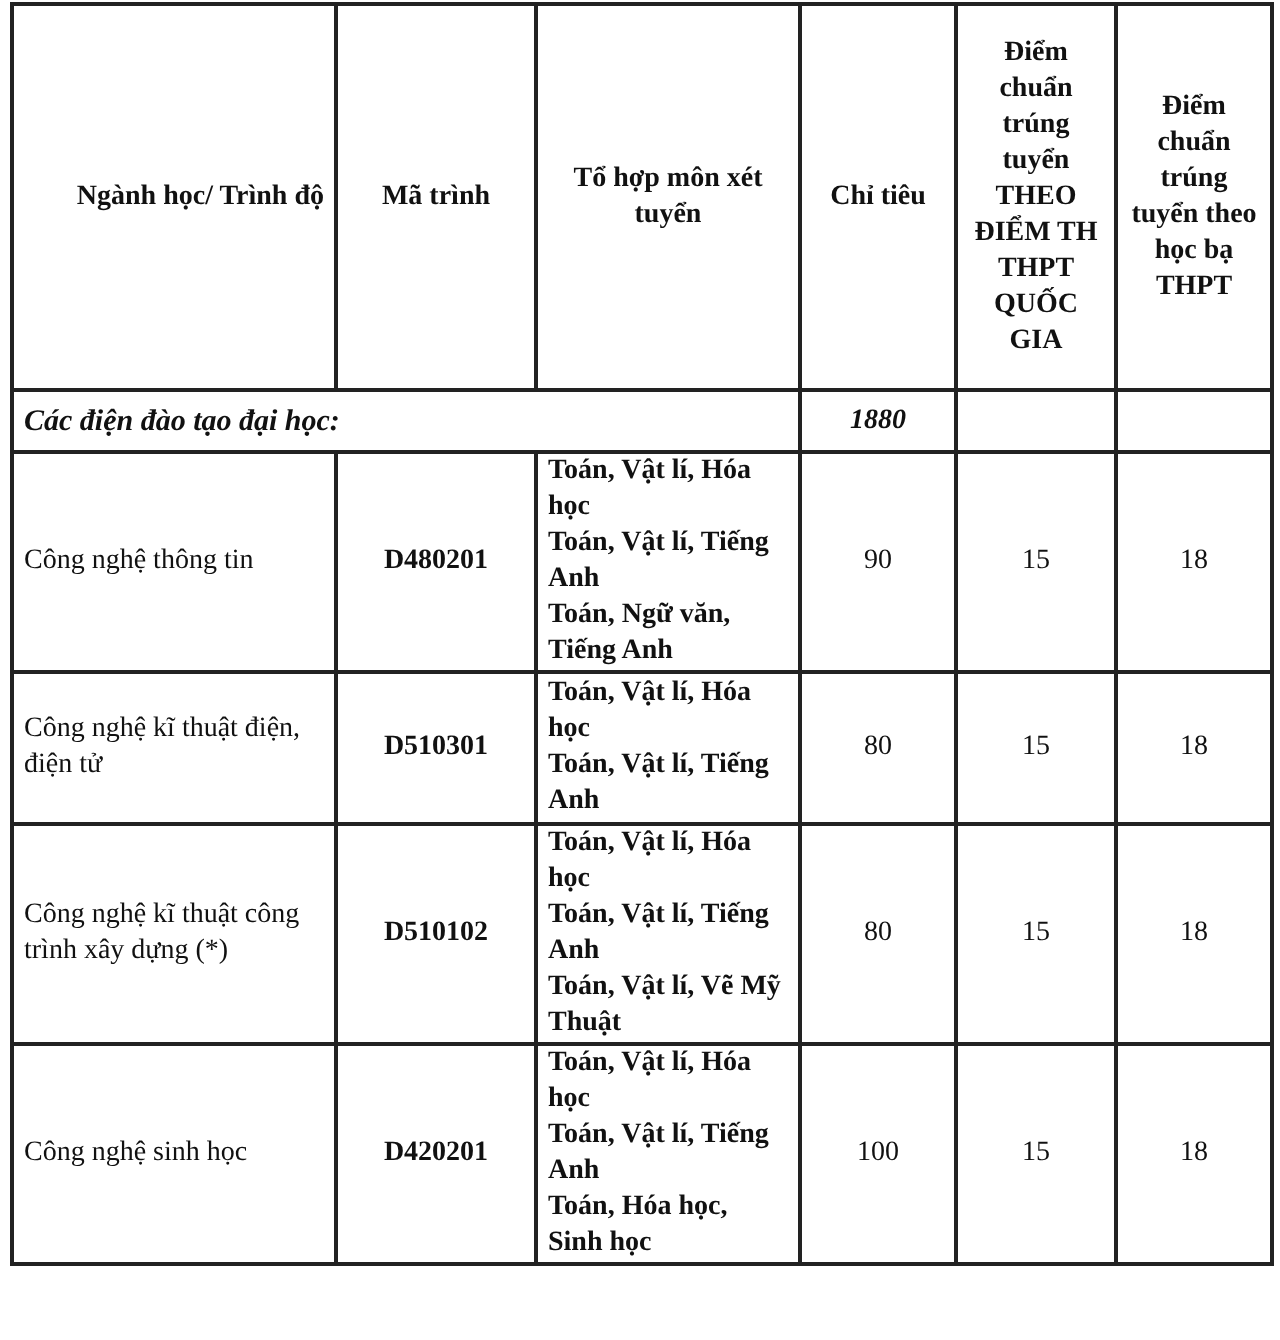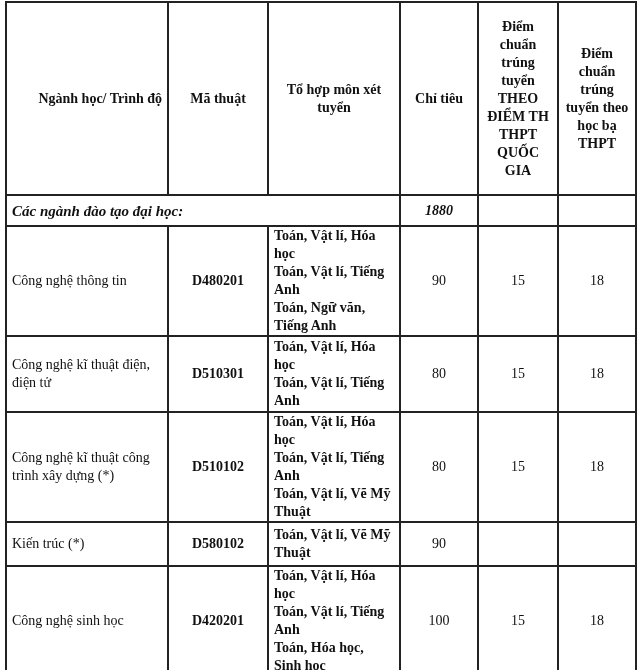--- a/index.html
+++ b/index.html
@@ -35,30 +35,30 @@
     <col style="width:162px">
     <col style="width:100px">
     <col style="width:132px">
     <col style="width:78px">
     <col style="width:80px">
     <col style="width:78px">
   </colgroup>
   <thead>
     <tr class="hdr">
       <th class="h-left">Ngành học/ Trình độ</th>
-      <th>Mã thuật</th>
+      <th>Mã trình</th>
       <th>Tổ hợp môn xét tuyển</th>
       <th>Chỉ tiêu</th>
       <th>Điểm chuẩn trúng tuyển THEO ĐIỂM TH THPT QUỐC GIA</th>
       <th>Điểm chuẩn trúng tuyển theo học bạ THPT</th>
     </tr>
   </thead>
   <tbody>
     <tr class="grp">
-      <td colspan="3" class="group-label">Các ngành đào tạo đại học:</td>
+      <td colspan="3" class="group-label">Các điện đào tạo đại học:</td>
       <td class="group-total">1880</td>
       <td></td>
       <td></td>
     </tr>
 
     <tr style="height:108px">
       <td class="l">Công nghệ thông tin</td>
       <td class="code">D480201</td>
       <td class="combo">
         <span class="combo-line">Toán, Vật lí, Hóa học</span>
@@ -88,30 +88,20 @@
       <td class="combo">
         <span class="combo-line">Toán, Vật lí, Hóa học</span>
         <span class="combo-line">Toán, Vật lí, Tiếng Anh</span>
         <span class="combo-line">Toán, Vật lí, Vẽ Mỹ Thuật</span>
       </td>
       <td class="c">80</td>
       <td class="c">15</td>
       <td class="c">18</td>
     </tr>
 
-    <tr style="height:44px">
-      <td class="l">Kiến trúc (*)</td>
-      <td class="code">D580102</td>
-      <td class="combo">
-        <span class="combo-line">Toán, Vật lí, Vẽ Mỹ Thuật</span>
-      </td>
-      <td class="c">90</td>
-      <td class="c"></td>
-      <td class="c"></td>
-    </tr>
 
     <tr style="height:106px">
       <td class="l">Công nghệ sinh học</td>
       <td class="code">D420201</td>
       <td class="combo">
         <span class="combo-line">Toán, Vật lí, Hóa học</span>
         <span class="combo-line">Toán, Vật lí, Tiếng Anh</span>
         <span class="combo-line">Toán, Hóa học, Sinh học</span>
       </td>
       <td class="c">100</td>

